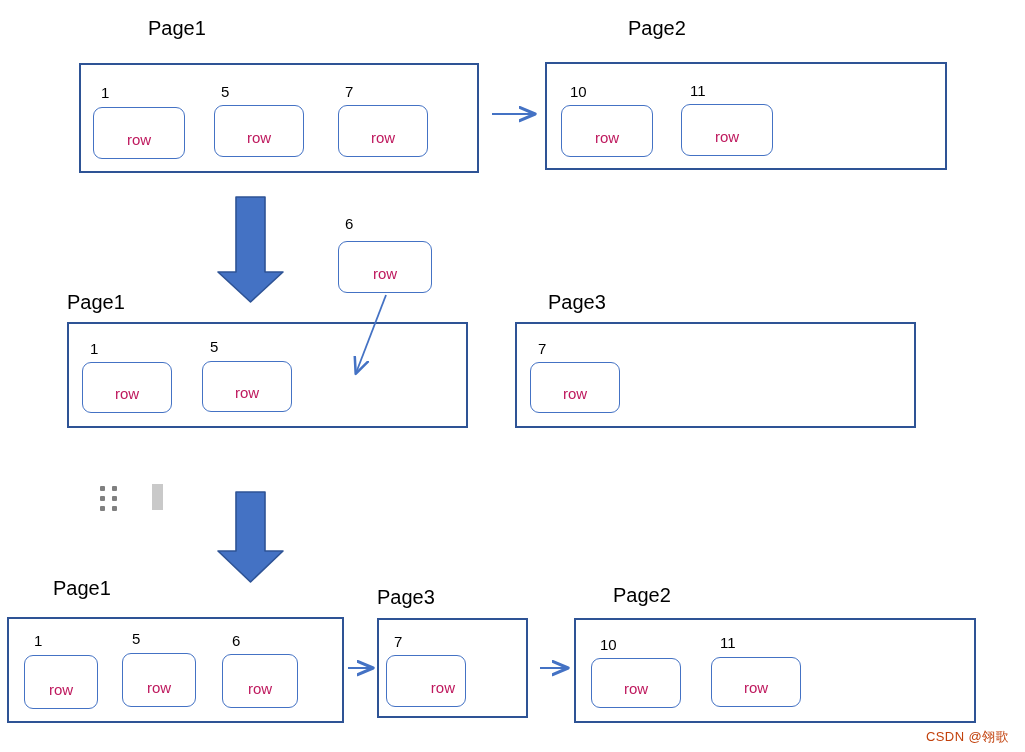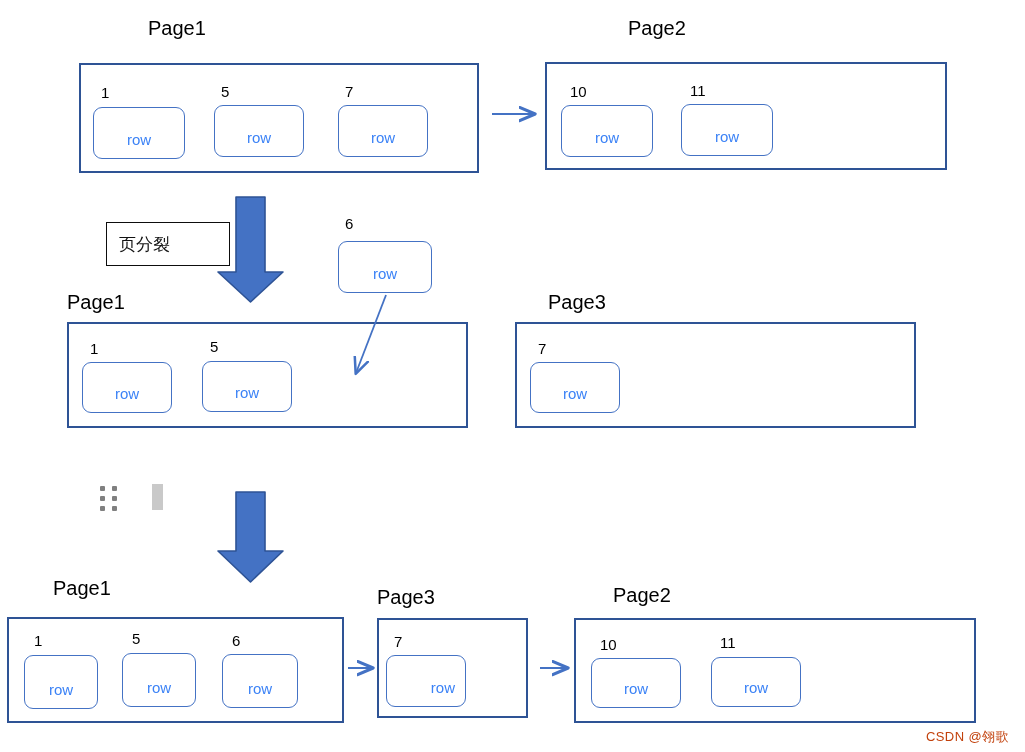--- a/index.html
+++ b/index.html
@@ -42,21 +42,21 @@
     border: 1.6px solid #4472C4;
     border-radius: 9px;
     background: #ffffff;
     display: flex;
     align-items: flex-end;
     justify-content: center;
   }
   .row-cell .row-text {
     font-size: 15px;
     line-height: 15px;
-    color: #3b82f6;
+    color: #be185d;
     padding-bottom: 11px;
   }
   .row-cell.align-right {
     justify-content: flex-end;
   }
   .row-cell.align-right .row-text {
     padding-right: 10px;
   }
   .row-key {
     position: absolute;
@@ -145,23 +145,20 @@
   </div>
   <div class="row-key" style="left:570px; top:84px;">10</div>
   <div class="row-cell" style="left:561px; top:105px; width:92px; height:52px;">
     <span class="row-text">row</span>
   </div>
   <div class="row-key" style="left:690px; top:83px;">11</div>
   <div class="row-cell" style="left:681px; top:104px; width:92px; height:52px;">
     <span class="row-text">row</span>
   </div>
 
-  <div class="callout-box" style="left:106px; top:222px; width:124px; height:44px;">
-    <span class="callout-text">页分裂</span>
-  </div>
 
   <div class="row-key" style="left:345px; top:216px;">6</div>
   <div class="row-cell" style="left:338px; top:241px; width:94px; height:52px;">
     <span class="row-text">row</span>
   </div>
 
   <div class="page-label" style="left:67px; top:294px;">Page1</div>
 
   <div class="page-box" style="left:67px; top:322px; width:401px; height:106px;">
   </div>

